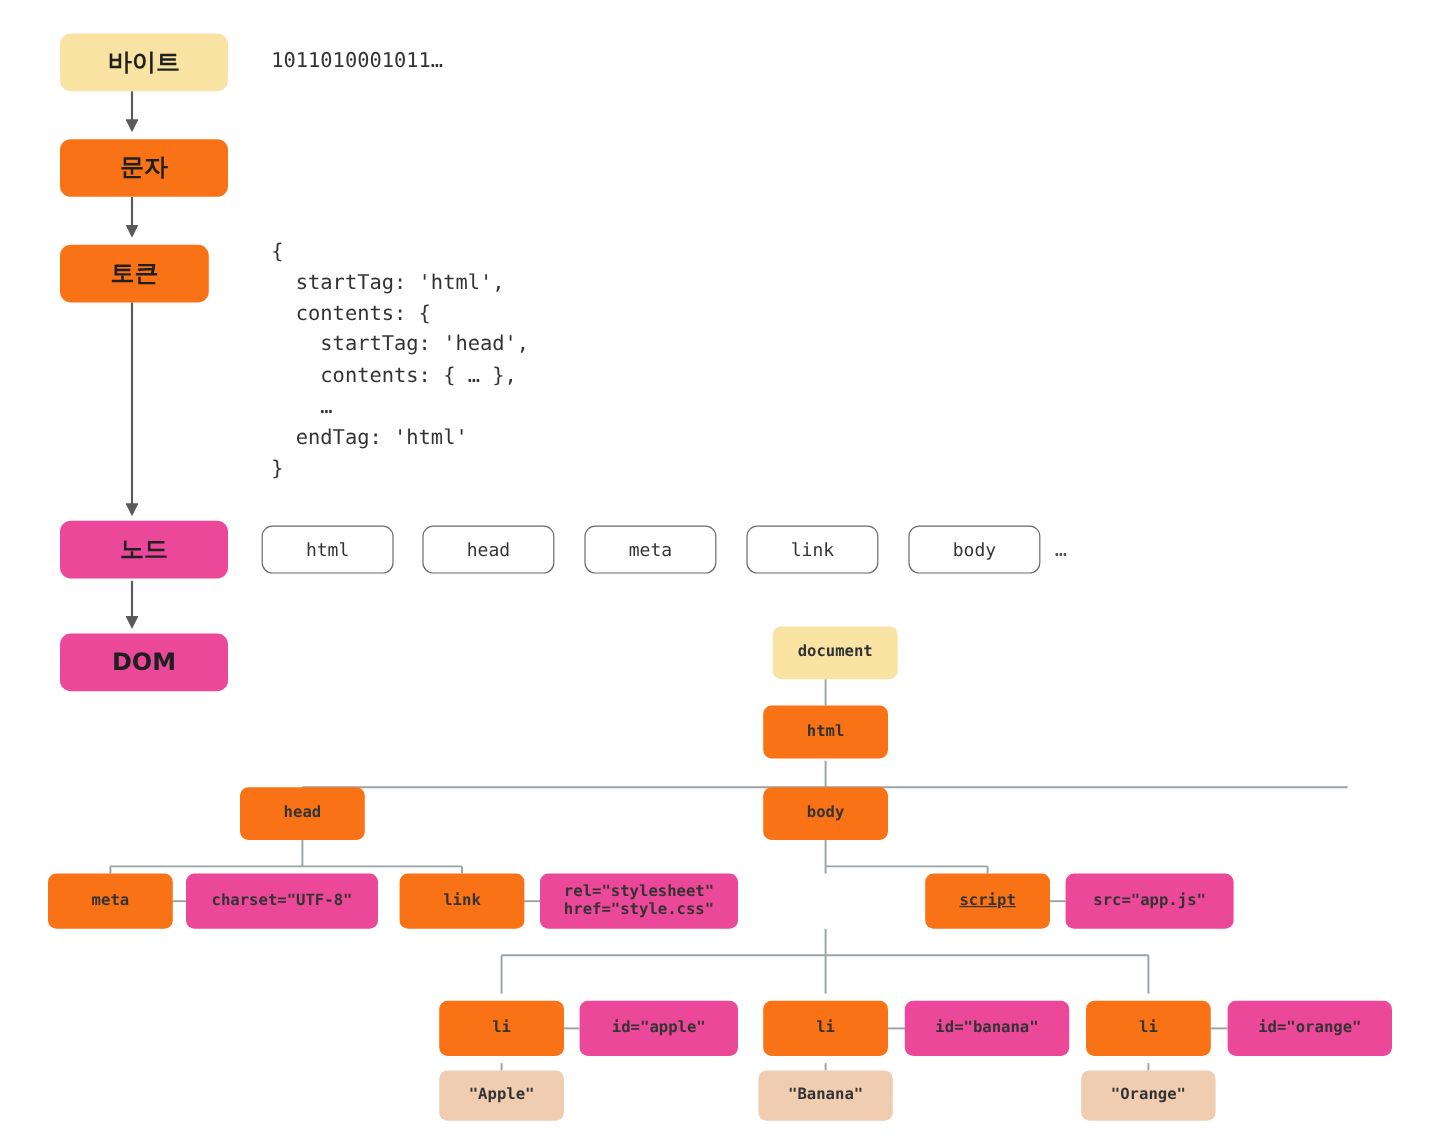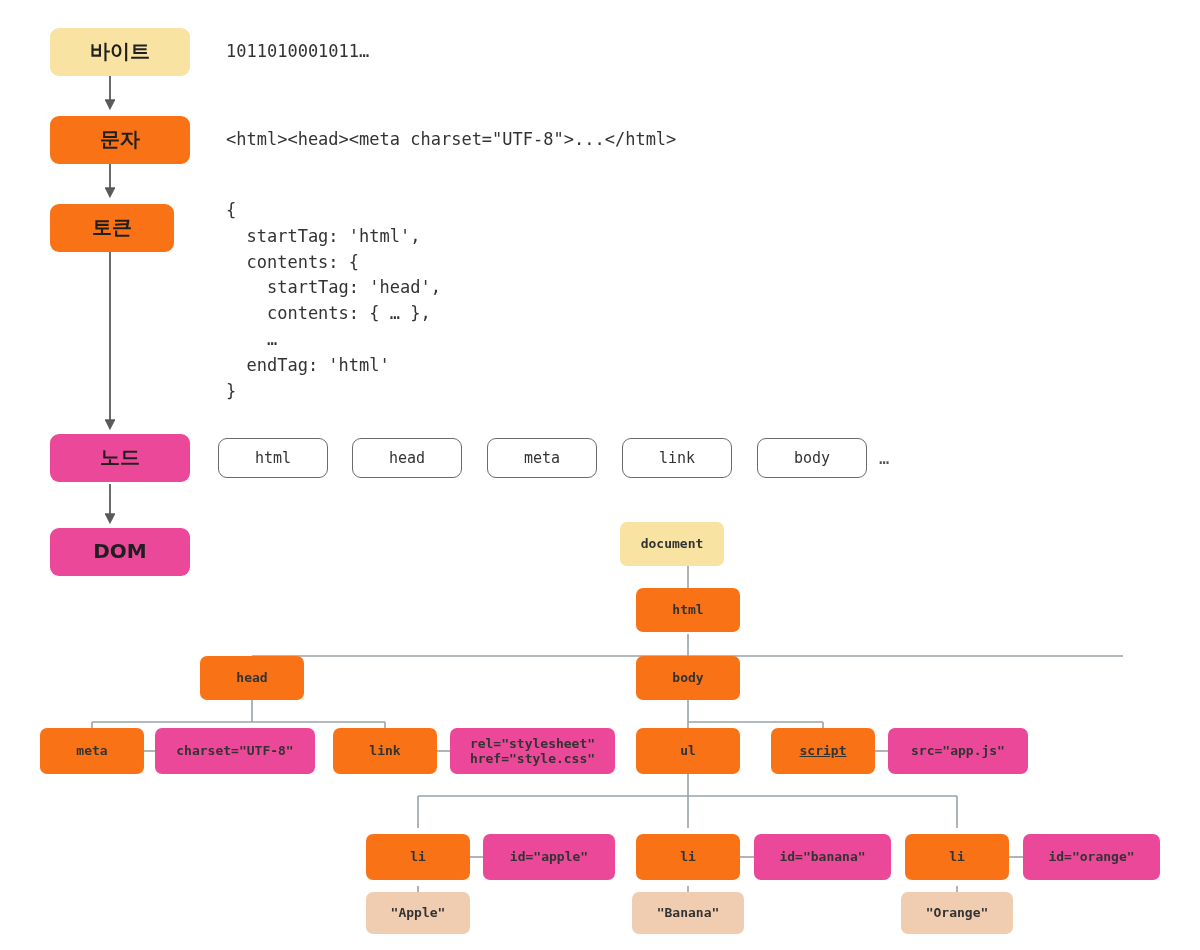--- a/index.html
+++ b/index.html
@@ -178,56 +178,54 @@
   <div class="node stage-box fill-green" style="left:40px; top:116px; width:140px; height:48px;">문자</div>
 
   <div class="node stage-box fill-green" style="left:40px; top:204px; width:124px; height:48px;">토큰</div>
 
   <div class="node stage-box fill-blue" style="left:40px; top:434px; width:140px; height:48px;">노드</div>
 
   <div class="node stage-box fill-blue" style="left:40px; top:528px; width:140px; height:48px;">DOM</div>
 
   <div class="codeline" style="left:226px; top:41px;">1011010001011…</div>
 
-  <div class="codeline" style="left:226px; top:129px;">&lt;html&gt;&lt;head&gt;&lt;meta charset="UTF-8"&gt;...&lt;/html&gt;</div>
 
   <div class="codeblock" style="left:226px; top:198px;">{
   startTag: 'html',
   contents: {
     startTag: 'head',
     contents: { … },
     …
   endTag: 'html'
 }</div>
 
   <div class="pill" style="left:218px; top:438px; width:110px; height:40px;">html</div>
   <div class="pill" style="left:352px; top:438px; width:110px; height:40px;">head</div>
   <div class="pill" style="left:487px; top:438px; width:110px; height:40px;">meta</div>
   <div class="pill" style="left:622px; top:438px; width:110px; height:40px;">link</div>
   <div class="pill" style="left:757px; top:438px; width:110px; height:40px;">body</div>
   <div class="dots" style="left:879px; top:448px;">…</div>
 
-  <div class="node fill-yellow" style="left:620px; top:522px; width:104px; height:44px;">document</div>
+  <div class="node fill-yellow" style="left:644px; top:522px; width:104px; height:44px;">document</div>
 
   <div class="node fill-green" style="left:636px; top:588px; width:104px; height:44px;">html</div>
 
   <div class="node fill-green" style="left:200px; top:656px; width:104px; height:44px;">head</div>
 
   <div class="node fill-green" style="left:636px; top:656px; width:104px; height:44px;">body</div>
 
   <div class="node fill-green" style="left:40px; top:728px; width:104px; height:46px;">meta</div>
 
   <div class="node fill-blue" style="left:155px; top:728px; width:160px; height:46px;">charset="UTF-8"</div>
 
   <div class="node fill-green" style="left:333px; top:728px; width:104px; height:46px;">link</div>
 
   <div class="node fill-blue" style="left:450px; top:728px; width:165px; height:46px;">rel="stylesheet"
 href="style.css"</div>
 
-  <div class="node fill-green" style="left:636px; top:728px; width:104px; height:46px;">ul</div>
 
   <div class="node fill-green" style="left:771px; top:728px; width:104px; height:46px;text-decoration:underline;">script</div>
 
   <div class="node fill-blue" style="left:888px; top:728px; width:140px; height:46px;">src="app.js"</div>
 
   <div class="node fill-green" style="left:366px; top:834px; width:104px; height:46px;">li</div>
   <div class="node fill-blue" style="left:483px; top:834px; width:132px; height:46px;">id="apple"</div>
   <div class="node fill-orange" style="left:366px; top:892px; width:104px; height:42px;">"Apple"</div>
 
   <div class="node fill-green" style="left:636px; top:834px; width:104px; height:46px;">li</div>

